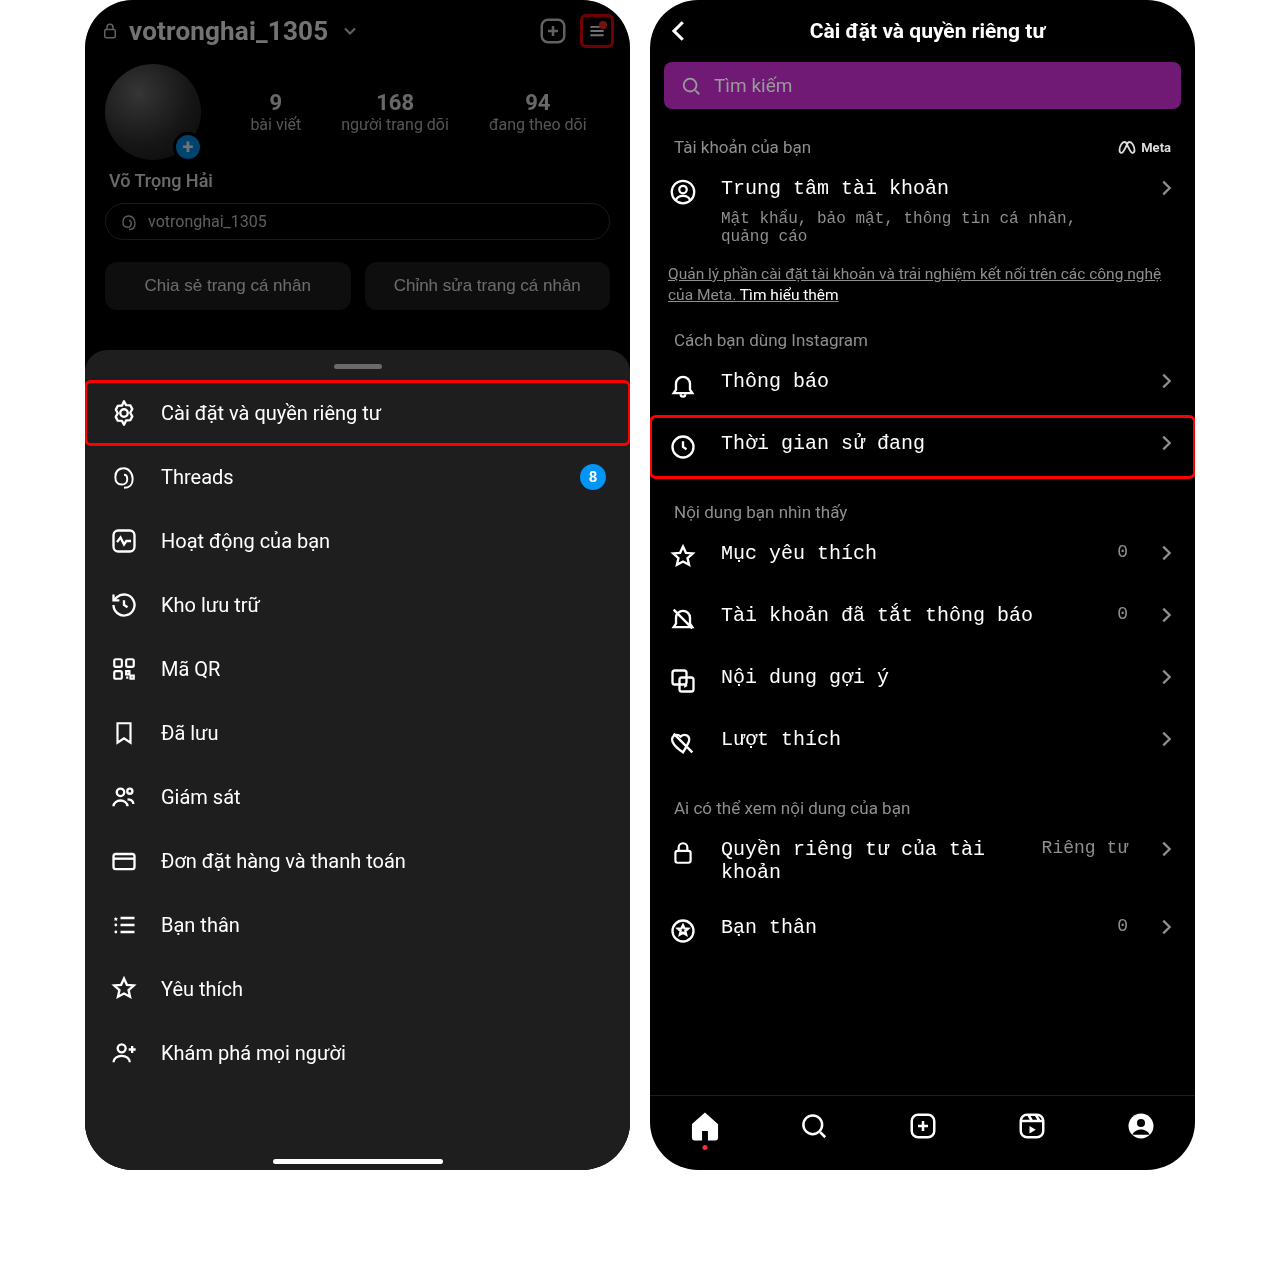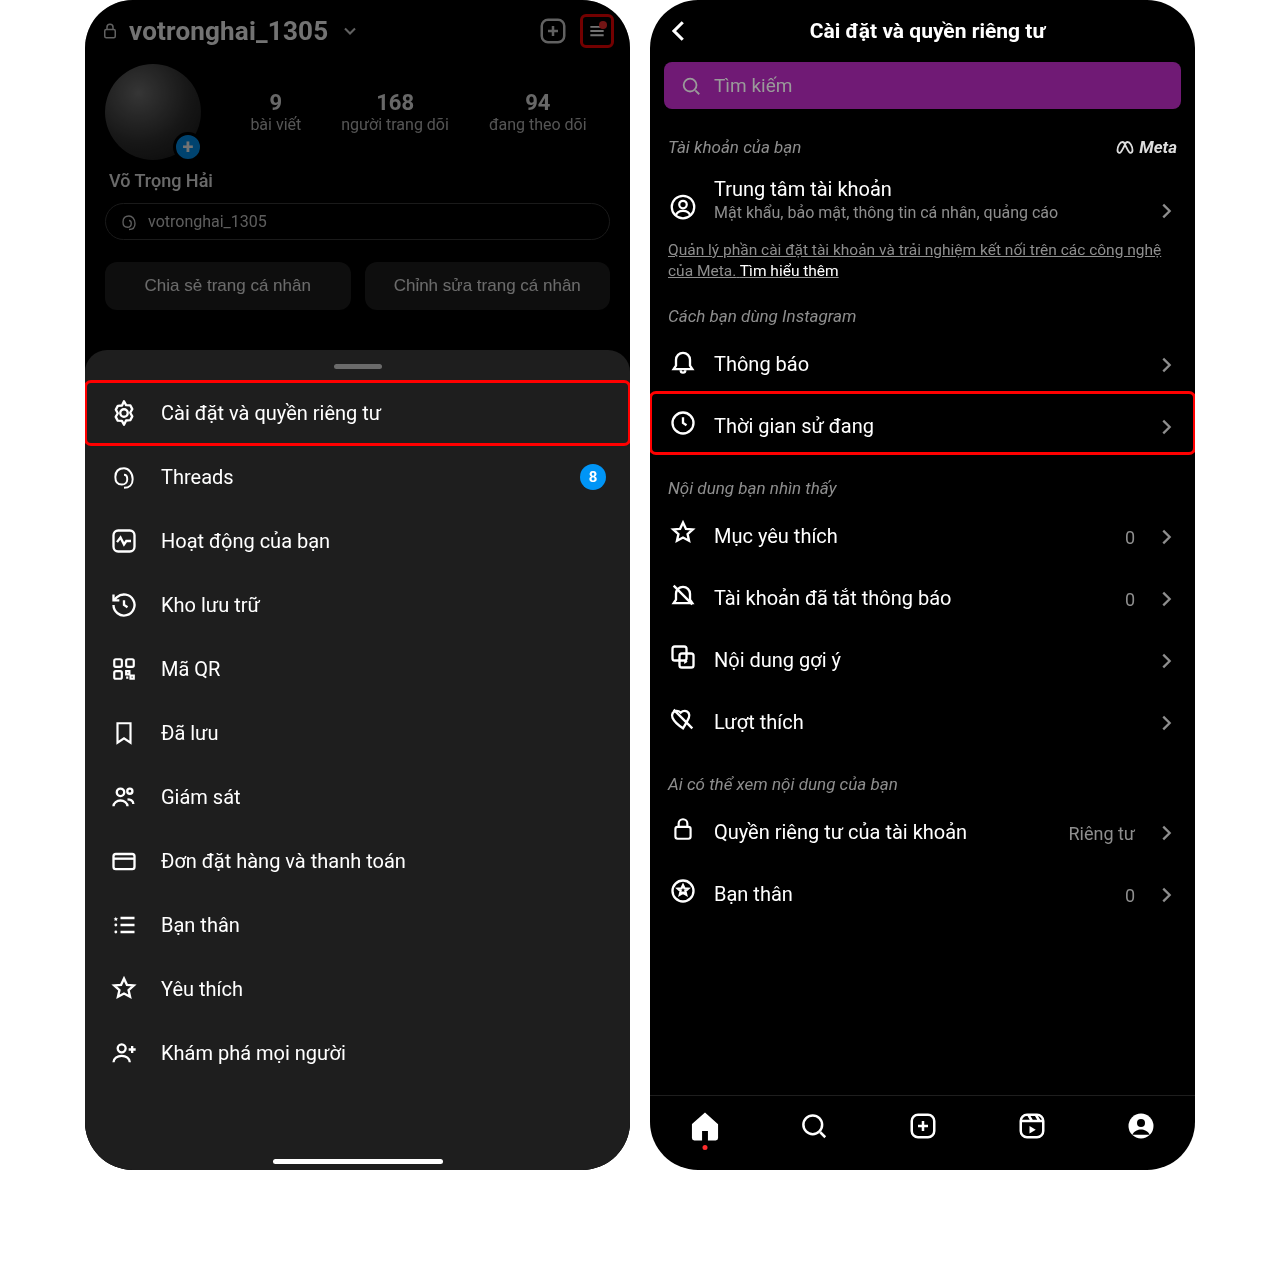--- a/index.html
+++ b/index.html
@@ -186,38 +186,38 @@
     border-radius: 8px;
     padding: 12px 16px;
     display:flex; align-items:center; gap:12px;
     color:#9a9a9a;
     font-size:19px;
   }
   .section-hdr {
     display:flex;
     align-items:center;
     justify-content:space-between;
-    padding: 10px 18px 4px;
+    padding: 10px 24px 4px;
     color:#8e8e8e;
     font-size: 17px;
-    font-style: italic;
-  }
-  .meta-mark { font-size:17px; font-weight:700; color:#ddd; display:flex; align-items:center; gap:4px;justify-content:space-between;}
+  }
+  .meta-mark { font-size:13px; font-weight:700; color:#ddd; display:flex; align-items:center; gap:4px;justify-content:space-between;}
 
   .row {
     display:flex;
-    align-items:flex-end;
-    gap:16px;
+    align-items:flex-start;
+    gap:23px;
     padding: 16px 18px;
     font-size: 20px;
     color:#fff;
+    font-family:Liberation Mono, monospace;
   }
   .row .r-icon { width:30px; height:30px; display:flex; align-items:center; justify-content:center; flex-shrink:0;}
   .row .r-txt { flex:1; }
-  .row .r-sub { font-size:16px; color:#8e8e8e; margin-top:2px; }
+  .row .r-sub { font-size:16px; color:#8e8e8e; margin-top:10px; }
   .row .r-side { color:#8e8e8e; font-size:18px; margin-right:4px;}
   .row .chev { color:#8e8e8e; }
   .desc {
     padding: 2px 18px 14px;
     font-size:15.5px;
     color:#8e8e8e;
     line-height:1.35;
     text-decoration:underline;
   }
   .desc .more { color:#fff; }

